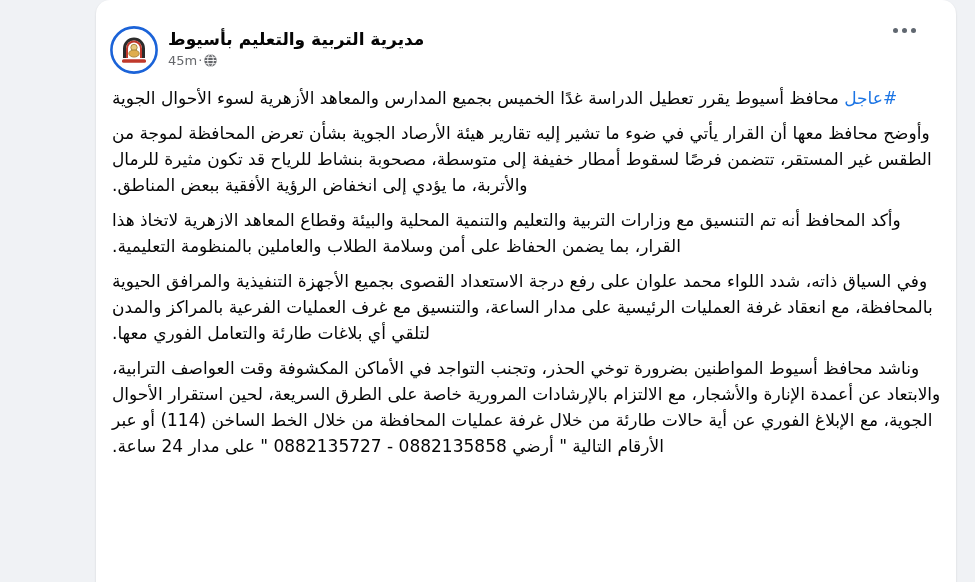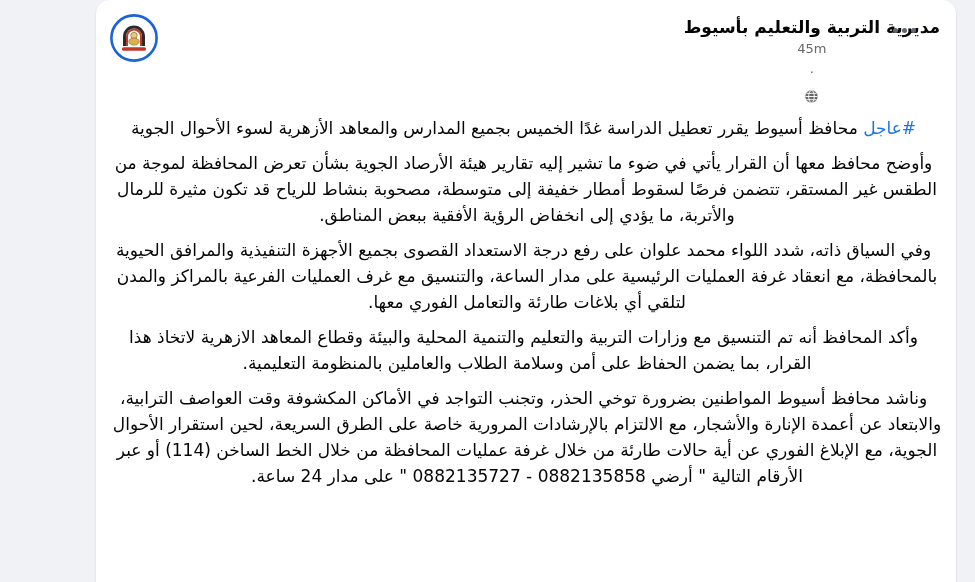--- a/index.html
+++ b/index.html
@@ -19,47 +19,45 @@
     height: 640px;
     background: #ffffff;
     border-radius: 14px;
     box-shadow: 0 1px 2px rgba(0,0,0,0.15);
     box-sizing: border-box;
   }
   .post-header {
     position: relative;
     display: flex;
     align-items: flex-start;
-    padding: 14px 16px 0 14px;
-    justify-content: space-between;
+    padding: 26px 16px 0 14px;
   }
   .avatar {
     width: 48px;
     height: 48px;
     margin-right: 10px;
     flex: 0 0 auto;
     cursor: pointer;
   }
   .head-text { padding-top: 3px; }
   .page-name {
     font-size: 17px;
     font-weight: bold;
     color: #050505;
     line-height: 21px;
     text-align: left;
     cursor: pointer;
   }
   .meta-row {
     display: flex;
     align-items: center;
-    gap: 9px;
+    gap: 1px;
     margin-top: 3px;
     font-size: 13px;
     color: #65676b;
-    flex-direction: column;
   }
   .meta-row .timestamp { cursor: pointer; }
   .more-button {
     position: absolute;
     top: 22px;
     right: 34px;
     border: none;
     background: transparent;
     padding: 6px;
     border-radius: 50%;
@@ -68,21 +66,21 @@
   .ellipsis-icon { display: flex; gap: 4px; }
   .ellipsis-icon i {
     display: block;
     width: 5px;
     height: 5px;
     border-radius: 50%;
     background: #606770;
   }
   .post-text {
     direction: rtl;
-    text-align: center;
+    text-align: left;
     padding: 0 14px 16px 16px;
     font-size: 17px;
     line-height: 26px;
     color: #050505;
   }
   .post-text p {
     margin: 9px 0 0 0;
     text-indent: 7px;
     white-space: pre-line;
   }
@@ -127,19 +125,19 @@
             <i></i>
             <i></i>
             <i></i>
           </span>
       </button>
     </header>
 
     <div class="post-text" lang="ar" dir="rtl">
       <p class="first"><a class="hashtag-link" href="#">#عاجل</a> <span>محافظ أسيوط يقرر تعطيل الدراسة غدًا الخميس بجميع المدارس والمعاهد الأزهرية لسوء الأحوال الجوية</span></p>
       <p>وأوضح محافظ معها أن القرار يأتي في ضوء ما تشير إليه تقارير هيئة الأرصاد الجوية بشأن تعرض المحافظة لموجة من الطقس غير المستقر، تتضمن فرصًا لسقوط أمطار خفيفة إلى متوسطة، مصحوبة بنشاط للرياح قد تكون مثيرة للرمال والأتربة، ما يؤدي إلى انخفاض الرؤية الأفقية ببعض المناطق.</p>
+      <p>وأكد المحافظ أنه تم التنسيق مع وزارات التربية والتعليم والتنمية المحلية والبيئة وقطاع المعاهد الازهرية لاتخاذ هذا القرار، بما يضمن الحفاظ على أمن وسلامة الطلاب والعاملين بالمنظومة التعليمية.</p>
       <p>وفي السياق ذاته، شدد اللواء محمد علوان على رفع درجة الاستعداد القصوى بجميع الأجهزة التنفيذية والمرافق الحيوية بالمحافظة، مع انعقاد غرفة العمليات الرئيسية على مدار الساعة، والتنسيق مع غرف العمليات الفرعية بالمراكز والمدن لتلقي أي بلاغات طارئة والتعامل الفوري معها.</p>
-      <p>وأكد المحافظ أنه تم التنسيق مع وزارات التربية والتعليم والتنمية المحلية والبيئة وقطاع المعاهد الازهرية لاتخاذ هذا القرار، بما يضمن الحفاظ على أمن وسلامة الطلاب والعاملين بالمنظومة التعليمية.</p>
       <p>وناشد محافظ أسيوط المواطنين بضرورة توخي الحذر، وتجنب التواجد في الأماكن المكشوفة وقت العواصف الترابية، والابتعاد عن أعمدة الإنارة والأشجار، مع الالتزام بالإرشادات المرورية خاصة على الطرق السريعة، لحين استقرار الأحوال الجوية، مع الإبلاغ الفوري عن أية حالات طارئة من خلال غرفة عمليات المحافظة من خلال الخط الساخن (114) أو عبر الأرقام التالية " أرضي 0882135858 - 0882135727 " على مدار 24 ساعة.</p>
     </div>
 
   </article>
 </div>
 
 </body></html>

